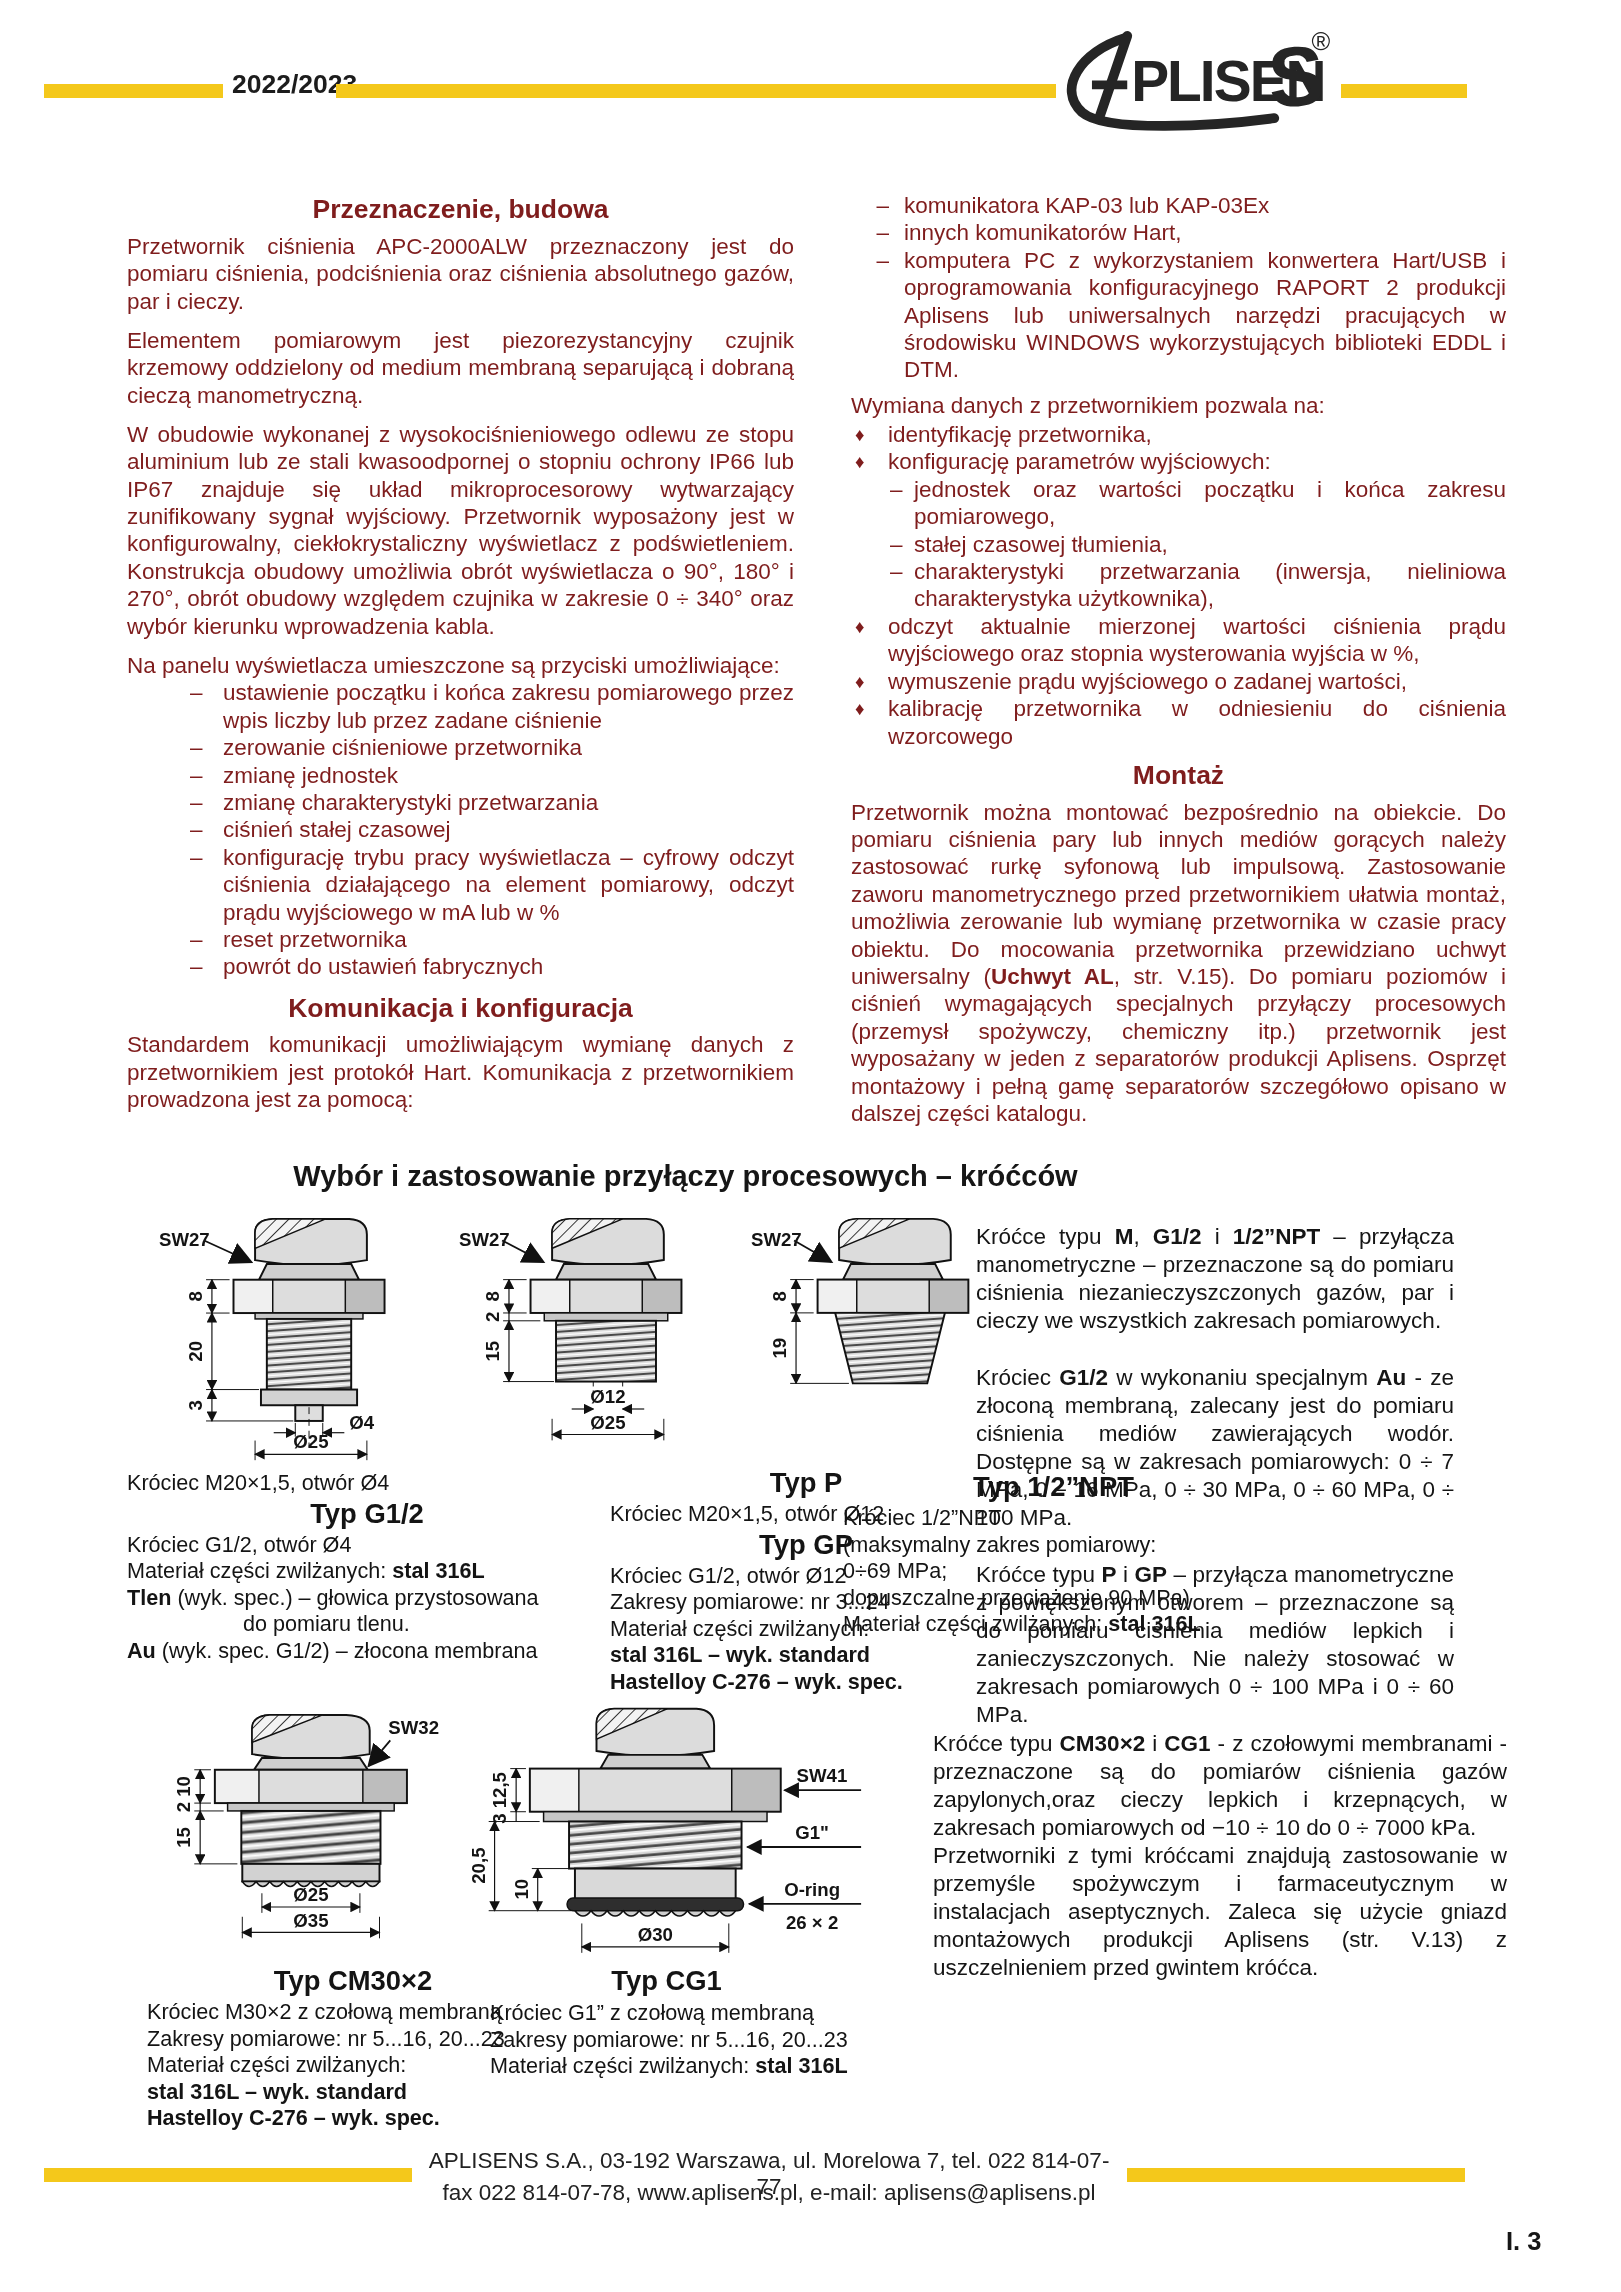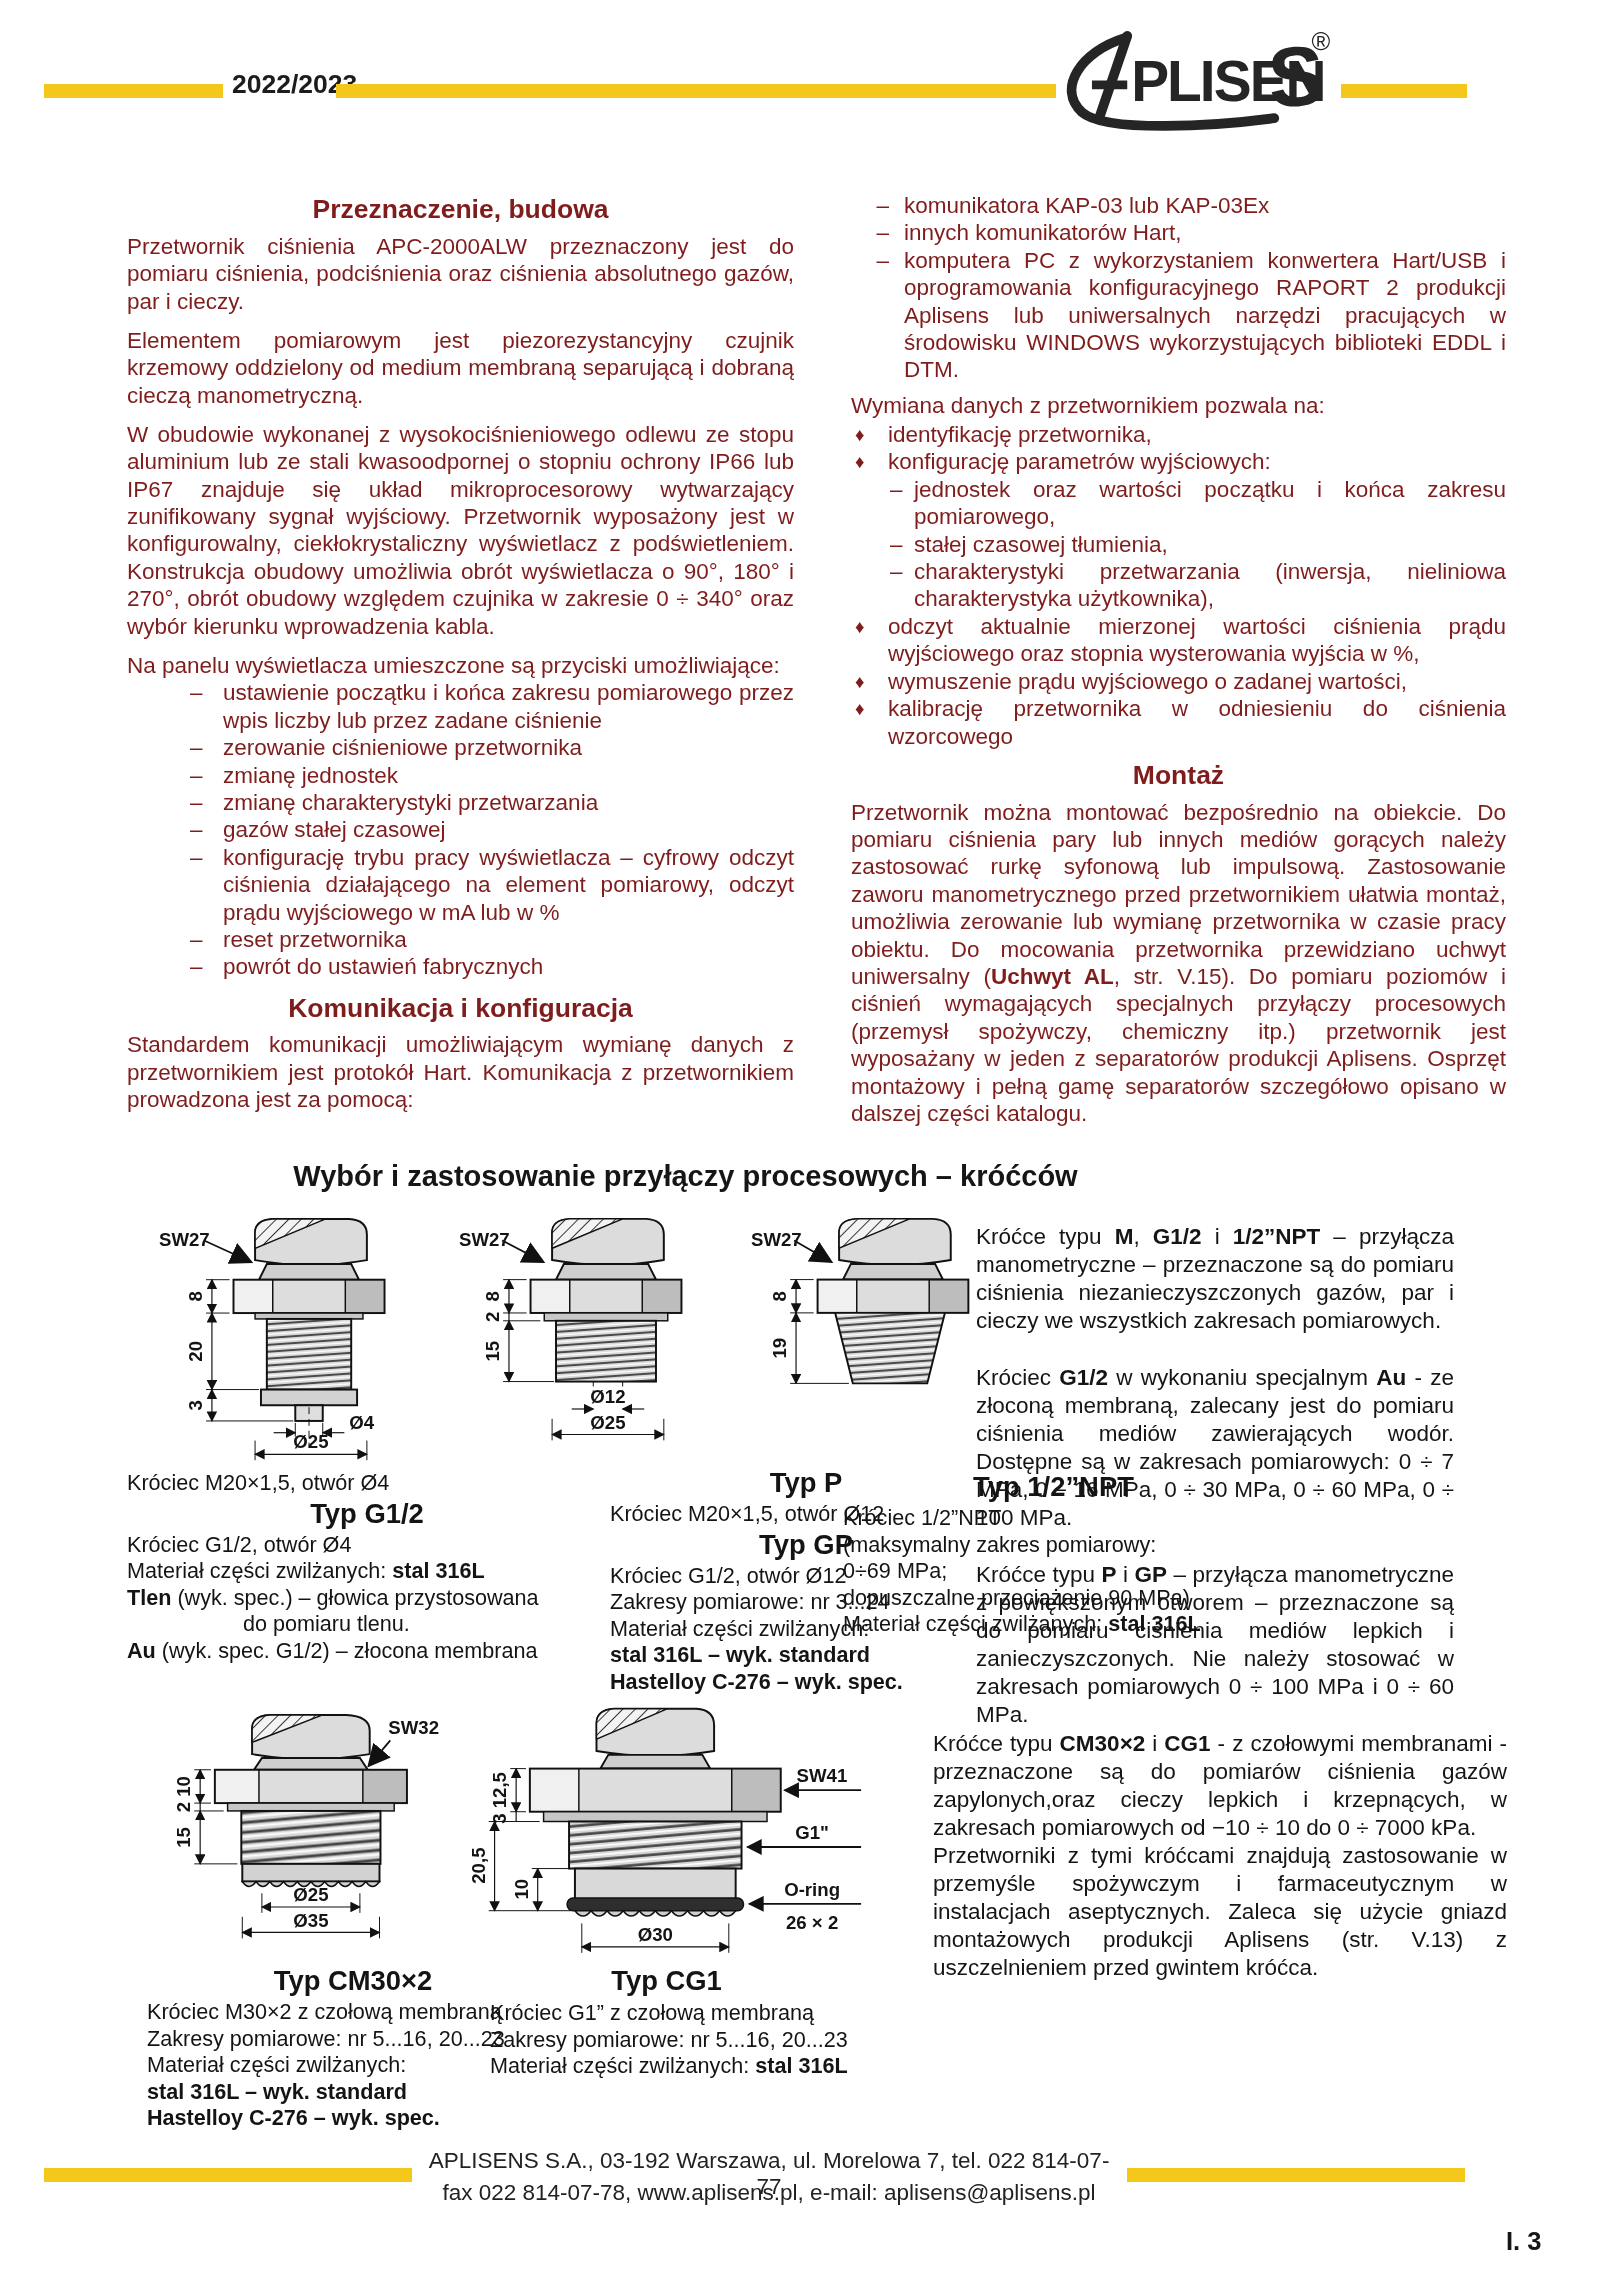--- a/index.html
+++ b/index.html
@@ -64,21 +64,21 @@
     <div class="hd">Przeznaczenie, budowa</div>
     <div class="para">Przetwornik ciśnienia APC-2000ALW przeznaczony jest do pomiaru ciśnienia, podciśnienia oraz ciśnienia absolutnego gazów, par i cieczy.</div>
     <div class="para">Elementem pomiarowym jest piezorezystancyjny czujnik krzemowy oddzielony od medium membraną separującą i dobraną cieczą manometryczną.</div>
     <div class="para">W obudowie wykonanej z wysokociśnieniowego odlewu ze stopu aluminium lub ze stali kwasoodpornej o stopniu ochrony IP66 lub IP67 znajduje się układ mikroprocesorowy wytwarzający zunifikowany sygnał wyjściowy. Przetwornik wyposażony jest w konfigurowalny, ciekłokrystaliczny wyświetlacz z podświetleniem. Konstrukcja obudowy umożliwia obrót wyświetlacza o 90°, 180° i 270°, obrót obudowy względem czujnika w zakresie 0 ÷ 340° oraz wybór kierunku wprowadzenia kabla.</div>
     <div style="margin-bottom:0">Na panelu wyświetlacza umieszczone są przyciski umożliwiające:</div>
     <div class="list llist">
         <div class="li"><span class="mk">–</span><span class="li-text"><span>ustawienie początku i końca zakresu pomiarowego przez wpis liczby lub przez zadane ciśnienie</span></span></div>
         <div class="li"><span class="mk">–</span><span class="li-text"><span>zerowanie ciśnieniowe przetwornika</span></span></div>
         <div class="li"><span class="mk">–</span><span class="li-text"><span>zmianę jednostek</span></span></div>
         <div class="li"><span class="mk">–</span><span class="li-text"><span>zmianę charakterystyki przetwarzania</span></span></div>
-        <div class="li"><span class="mk">–</span><span class="li-text"><span>gazów stałej czasowej</span></span></div>
+        <div class="li"><span class="mk">–</span><span class="li-text"><span>ciśnień stałej czasowej</span></span></div>
         <div class="li"><span class="mk">–</span><span class="li-text"><span>konfigurację trybu pracy wyświetlacza – cyfrowy odczyt ciśnienia działającego na element pomiarowy, odczyt prądu wyjściowego w mA lub w %</span></span></div>
         <div class="li"><span class="mk">–</span><span class="li-text"><span>reset przetwornika</span></span></div>
         <div class="li"><span class="mk">–</span><span class="li-text"><span>powrót do ustawień fabrycznych</span></span></div>
       </div>
     <div class="hd" style="margin-top:11.8px;">Komunikacja i konfiguracja</div>
     <div class="para">Standardem komunikacji umożliwiającym wymianę danych z przetwornikiem jest protokół Hart. Komunikacja z przetwornikiem prowadzona jest za pomocą:</div>
   </div>
 
   <div class="col colR">
     <div class="list dashlist">

